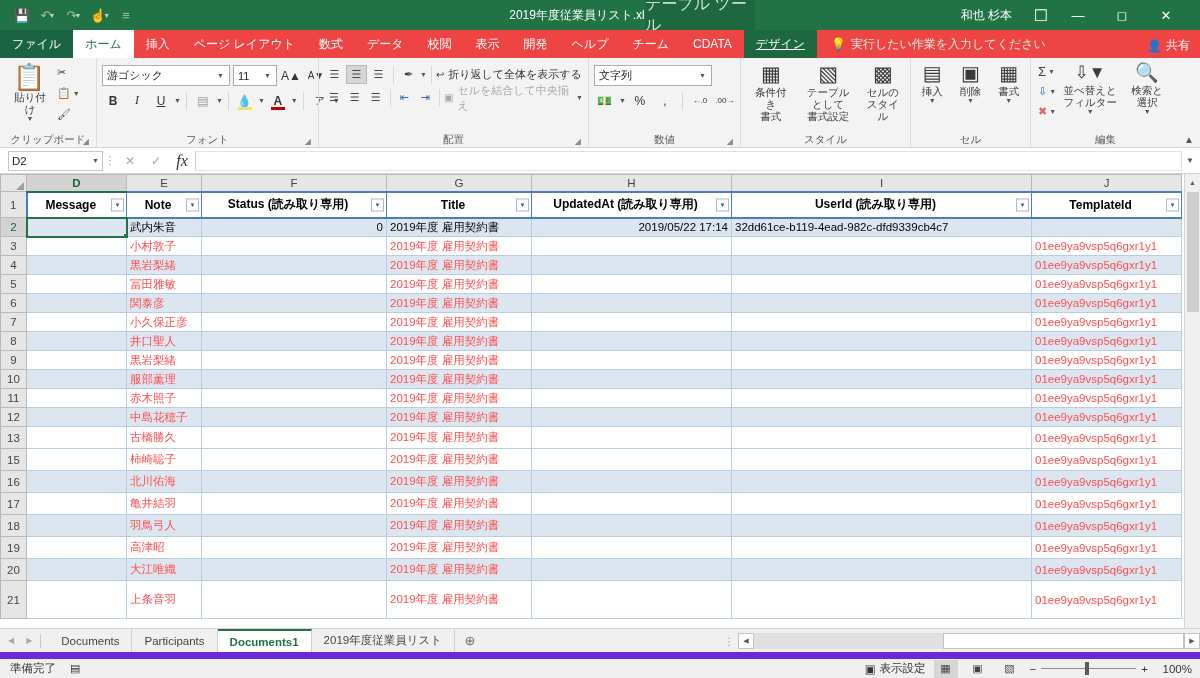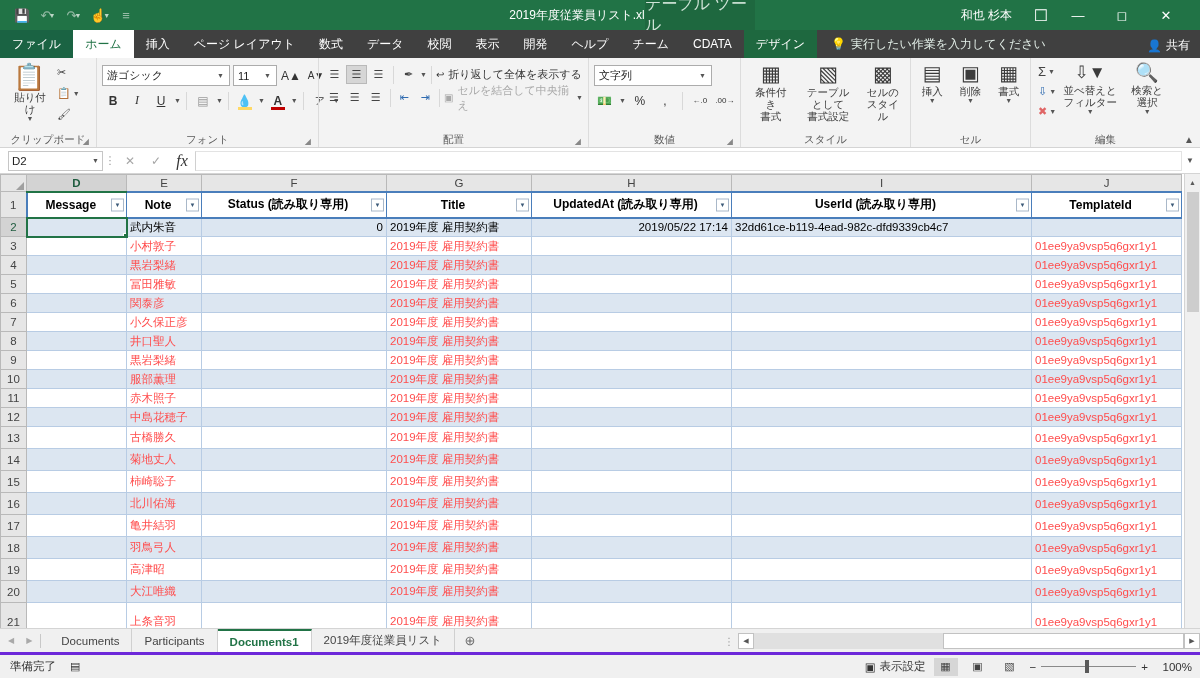--- a/index.html
+++ b/index.html
@@ -42,29 +42,29 @@
     width: 30px; height: 30px; display: flex; align-items: center; justify-content: center;
     color: #fff;
   }
   .wbtn {
     width: 44px; height: 30px; display: flex; align-items: center; justify-content: center;
     color: #fff; font-size: 13px;
   }
 
   
   .tabrow {
-    height: 28px; background: #404040; display: flex; align-items: center; position: relative; flex: none;
+    height: 28px; background: #ef4444; display: flex; align-items: center; position: relative; flex: none;
   }
   .tab {
     height: 28px; padding: 0 12px; display: flex; align-items: center;
     font-size: 12px; color: #fff; white-space: nowrap;
   }
   .tab.file { background: #1a6343; }
   .tab.active { background: #fff; color: #217346; }
-  .tab.design { background: #1e683f; color: #fff; }
+  .tab.design { background: #1e683f; color: #fff; text-decoration: underline; }
   .tellme {
     display: flex; align-items: center; gap: 5px; font-size: 12px; color: #e3efe8;
     padding-left: 14px; height: 28px;
   }
   .share {
     position: absolute; right: 10px; bottom: 4px; display: flex; align-items: center; gap: 4px;
     font-size: 12px; color: #fff;
   }
 
   
@@ -229,21 +229,21 @@
   .hs-dots { width: 18px; text-align: center; color: #9a9a9a; font-size: 10px; }
   .hs-arrow {
     width: 16px; height: 16px; border: 1px solid #c2c2c2; background: #fff;
     display: flex; align-items: center; justify-content: center; font-size: 7px; color: #555;
   }
   .hs-track { flex: 1; height: 16px; background: #e0e0e0; display: flex; }
   .hs-thumb { width: 56%; height: 16px; background: #fff; border: 1px solid #c2c2c2; margin-left: 44%; }
 
   
   .statusbar {
-    height: 26px; background: #f0f0f0; border-top: 3px solid #6d28d9;
+    height: 26px; background: #f0f0f0; border-top: 7px solid #6d28d9;
     display: flex; align-items: center; flex: none; position: relative;
   }
   .st-left { display: flex; align-items: center; gap: 14px; padding-left: 10px; font-size: 11.5px; color: #333; }
   .st-right { position: absolute; right: 8px; display: flex; align-items: center; gap: 8px; font-size: 11.5px; color: #333; }
   .viewbtn {
     width: 24px; height: 18px; display: flex; align-items: center; justify-content: center;
     font-size: 11px; color: #444;
   }
   .viewbtn.sel { background: #d6d6d6; }
   .zoomslider { display: flex; align-items: center; gap: 5px; }
@@ -674,30 +674,20 @@
             <td class="rowhdr">13</td>
             <td class="cell red"><span></span></td>
             <td class="cell red"><span>古橋勝久</span></td>
             <td class="cell red ralign"><span></span></td>
             <td class="cell red"><span>2019年度 雇用契約書</span></td>
             <td class="cell red ralign"><span></span></td>
             <td class="cell red"><span></span></td>
             <td class="cell red"><span>01ee9ya9vsp5q6gxr1y1</span></td>
           </tr>
           <tr style="height: 22px;">
-            <td class="rowhdr">14</td>
-            <td class="cell band red"><span></span></td>
-            <td class="cell band red"><span>菊地丈人</span></td>
-            <td class="cell band red ralign"><span></span></td>
-            <td class="cell band red"><span>2019年度 雇用契約書</span></td>
-            <td class="cell band red ralign"><span></span></td>
-            <td class="cell band red"><span></span></td>
-            <td class="cell band red"><span>01ee9ya9vsp5q6gxr1y1</span></td>
-          </tr>
-          <tr style="height: 22px;">
             <td class="rowhdr">15</td>
             <td class="cell red"><span></span></td>
             <td class="cell red"><span>柿崎聡子</span></td>
             <td class="cell red ralign"><span></span></td>
             <td class="cell red"><span>2019年度 雇用契約書</span></td>
             <td class="cell red ralign"><span></span></td>
             <td class="cell red"><span></span></td>
             <td class="cell red"><span>01ee9ya9vsp5q6gxr1y1</span></td>
           </tr>
           <tr style="height: 22px;">

